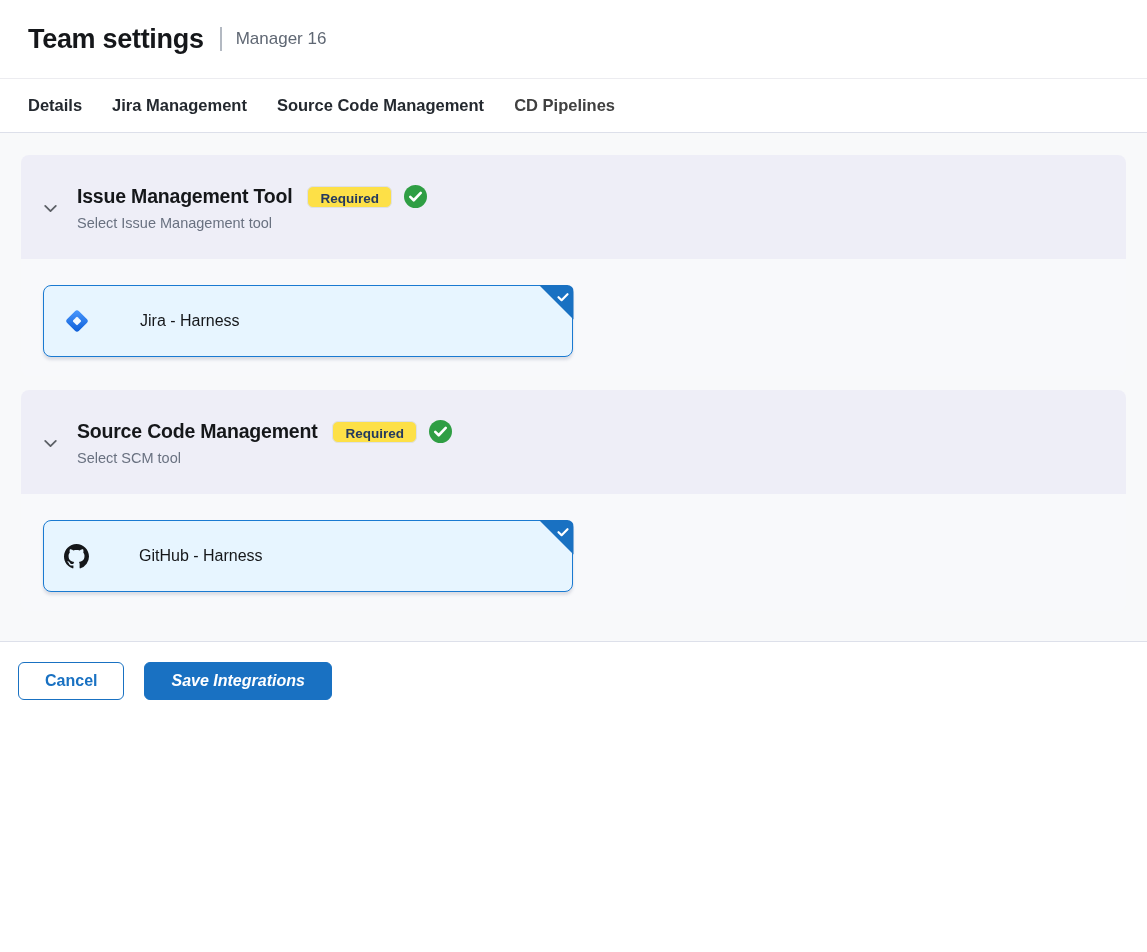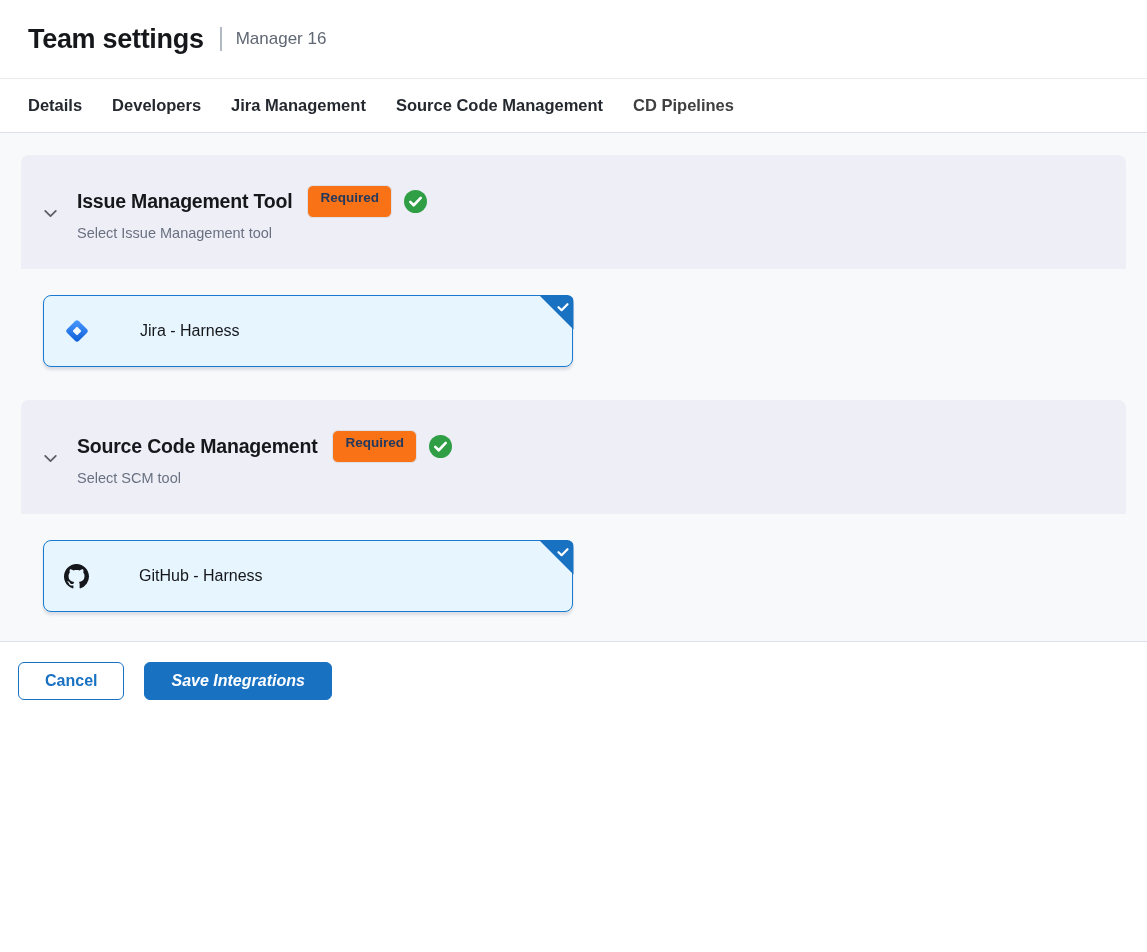--- a/index.html
+++ b/index.html
@@ -19,21 +19,21 @@
   .tab.disabled { color:#404040; cursor:default; }
 
   
   .content { flex:1 1 auto; background:#f8f9fa; padding:22px 21px 0; overflow:hidden; }
   .panel { border-radius:8px; overflow:hidden; margin-bottom:14px; }
   .panel.gap-lg { margin-bottom:20px; }
   .panel-header { display:flex; align-items:center; background:#eeeef7; padding:30px 24px 28px 0; cursor:pointer; }
   .chev { flex:0 0 auto; margin:0 18px 0 20px; width:18px; height:18px; display:flex; align-items:center; justify-content:center; }
   .title-row { display:flex; align-items:center; }
   .panel-title { font-size:19.5px; font-weight:700; color:#15171a; letter-spacing:-0.2px; }
-  .badge { margin-left:15px; background:#f97316; border:1px solid #dde0e6; border-radius:6px; padding:4px 12px 12px; font-size:13.5px; font-weight:700; color:#24395e; }
+  .badge { margin-left:15px; background:#fde047; border:1px solid #dde0e6; border-radius:6px; padding:4px 12px 1px; font-size:13.5px; font-weight:700; color:#24395e; }
   .check-circle { margin-left:12px; display:flex; }
   .panel-subtitle { margin-top:7px; font-size:14.5px; color:#697180; }
   .panel-body { background:#f8f9fb; padding:26px 22px 19px; }
 
   
   .tool-card { position:relative; width:530px; height:72px; background:#e7f5ff; border:1.5px solid #1a7ad1; border-radius:8px; display:flex; align-items:center; padding:0 20px; cursor:pointer; box-shadow:0 3px 3px rgba(90,95,130,0.18);gap:36px; }
   .tool-icon { display:flex; margin-right:14px; }
   .tool-label { font-size:16px; font-weight:500; color:#15171a; }
   .corner { position:absolute; top:-1.5px; right:-1.5px; width:35px; height:35px; background:#1971c2; clip-path:polygon(0 0,100% 0,100% 100%); border-top-right-radius:7px; }
   .corner svg { position:absolute; top:5px; right:4px; }
@@ -54,21 +54,20 @@
 <div class="app">
 
   <header class="page-header">
     <h1 class="page-title">Team settings</h1>
     <span class="header-divider"></span>
     <span class="page-subtitle">Manager 16</span>
   </header>
 
   <nav class="tabbar">
     <div class="tab">Details</div>
-    <div class="tab">Developers</div>
     <div class="tab">Jira Management</div>
     <div class="tab">Source Code Management</div>
     <div class="tab disabled">CD Pipelines</div>
   </nav>
 
   <main class="content">
 
     <section class="panel">
       <div class="panel-header">
         <span class="chev">

